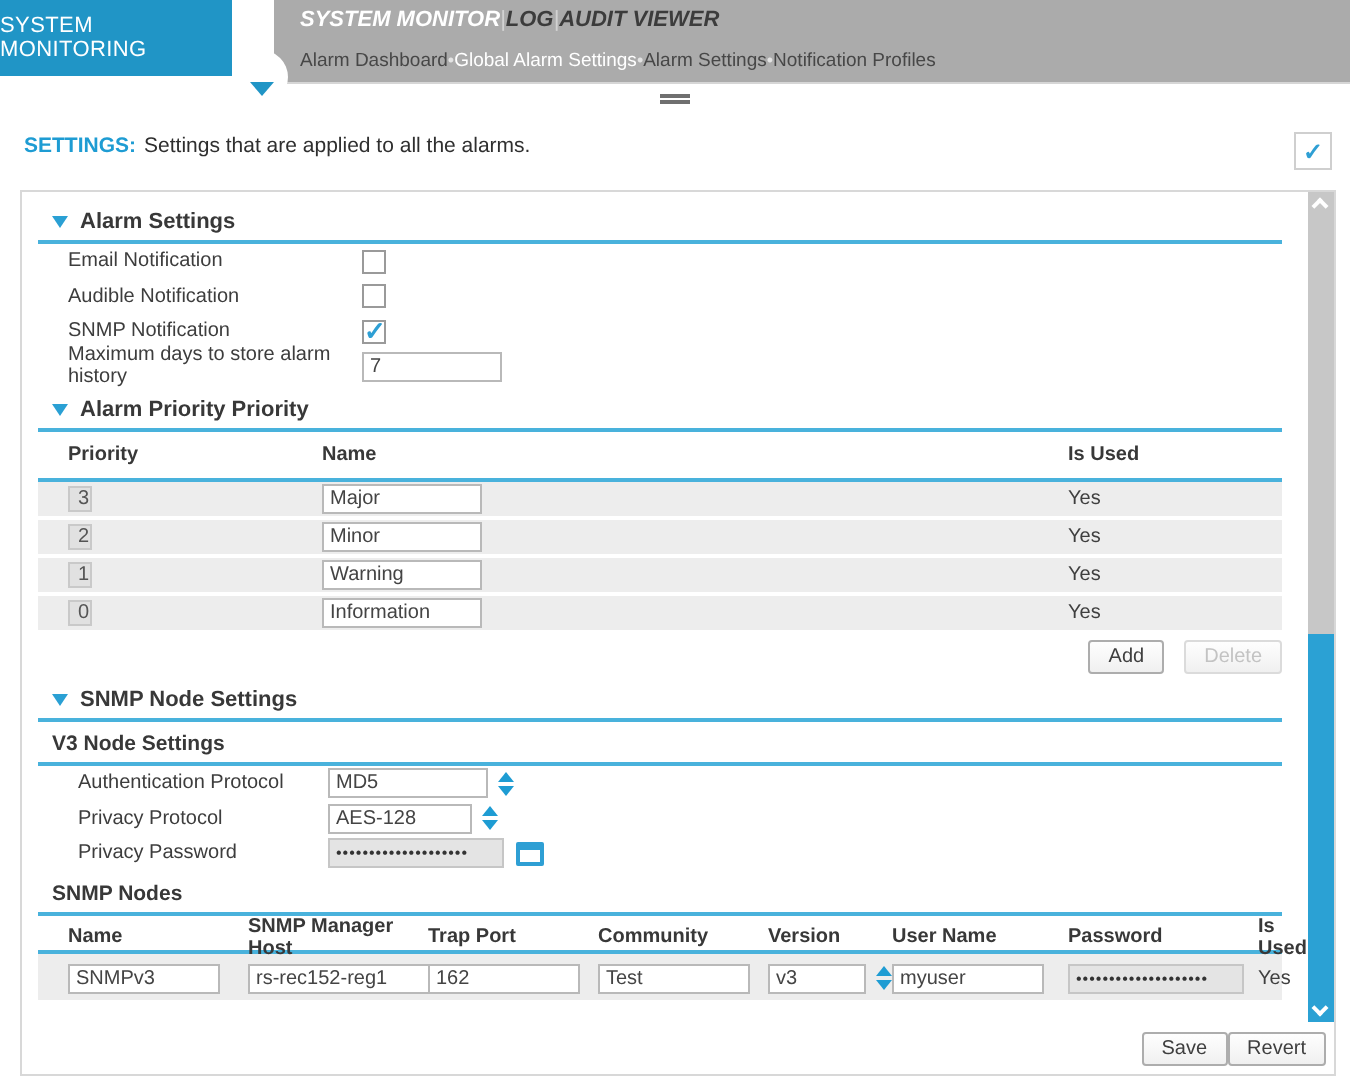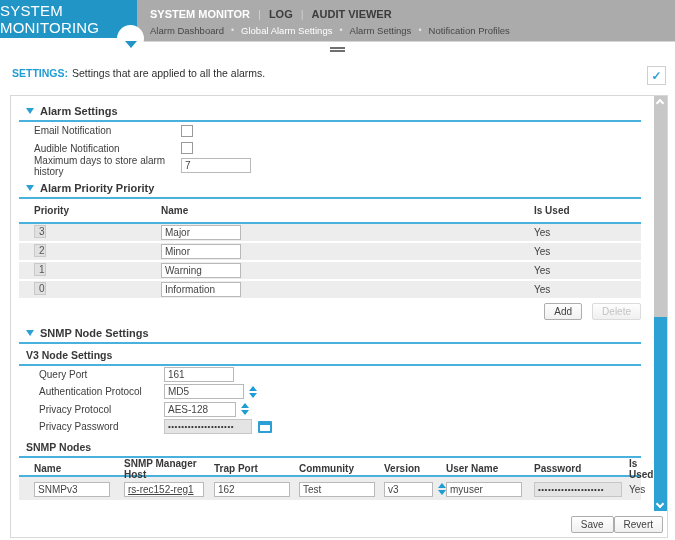--- a/index.html
+++ b/index.html
@@ -1,28 +1,28 @@
 <!DOCTYPE html>
 <html><head>
 <meta charset="utf-8">
 <style>
   * { margin:0; padding:0; box-sizing:border-box; }
   body { font-family:"Liberation Sans", sans-serif; background:#fff; }
   .screen { position:relative; width:675px; height:540px; background:#fff; overflow:hidden; }
 
   
   .gray-bar { position:absolute; left:137px; top:0; right:0; height:42px; background:#ababab; border-bottom:1px solid #d6d6d6; padding:4px 0 0 13px; }
-  .logo-block { position:absolute; left:0; top:0; width:137px; height:38px; background:#2095c6; color:#fff; display:flex; align-items:center; justify-content:center; font-size:15px; letter-spacing:0.2px; z-index:1;}
+  .logo-block { position:absolute; left:0; top:0; width:116px; height:38px; background:#2095c6; color:#fff; display:flex; align-items:center; justify-content:center; font-size:11px; letter-spacing:0.2px; z-index:1;}
   .logo-circle { position:absolute; left:117px; top:25px; width:27px; height:27px; border-radius:50%; background:#fff; z-index:2; display:flex; align-items:flex-end; justify-content:center; cursor:pointer;}
   .tri-down-lg { width:0; height:0; border-left:6px solid transparent; border-right:6px solid transparent; border-top:7px solid #2095c6; margin-bottom:4px; }
-  .menu-row { display:flex; align-items:flex-end; gap:8px; height:16px; }
+  .menu-row { display:flex; align-items:flex-start; height:16px;font-style:italic; }
   .menu-item { font-size:11px; font-weight:bold; color:#3c3c3c; cursor:pointer; }
   .menu-item.active { color:#fff; }
   .menu-sep { color:#d2d2d2; font-size:11px; }
-  .crumb-row { display:flex; align-items:center; gap:7px; height:16px; margin-top:2px; }
+  .crumb-row { display:flex; align-items:center; gap:0; height:16px; margin-top:2px; }
   .crumb { font-size:9.5px; color:#474747; cursor:pointer; }
   .crumb.active { color:#fff; }
   .crumb-dot { color:#e3e3e3; font-size:9px; }
   .splitter { position:absolute; left:330px; top:47px; width:16px; height:6px; cursor:row-resize; }
   .splitter span { display:block; width:15px; height:5px; border-top:2px solid #6f6f6f; border-bottom:2px solid #6f6f6f; }
 
   
   .intro-row { position:absolute; left:12px; top:67px; right:36px; display:flex; align-items:center; font-size:10.5px; }
   .settings-label { color:#1e9cd3; font-weight:bold; }
   .settings-desc { margin-left:4px; color:#2f2f2f; }
@@ -134,20 +134,24 @@
       <div class="sec-line"></div>
       <div class="frow">
         <span class="lbl">Email Notification</span>
         <input type="checkbox" class="cb" style="">
       </div>
       <div class="frow">
         <span class="lbl">Audible Notification</span>
         <input type="checkbox" class="cb" style="">
       </div>
       <div class="frow">
+        <span class="lbl">SNMP Notification</span>
+        <input type="checkbox" class="cb" checked="" style="">
+      </div>
+      <div class="frow">
         <span class="lbl">Maximum days to store alarm history</span>
         <input type="text" class="ti" style="width: 70px;" value="7">
       </div>
 
       <div class="sec-header">
         <span class="tri-down"></span>
         <span class="sec-title">Alarm Priority Priority</span>
       </div>
       <div class="sec-line"></div>
       <div class="ptable-head">
@@ -181,24 +185,20 @@
         <button class="btn" disabled="">Delete</button>
       </div>
 
       <div class="sec-header">
         <span class="tri-down"></span>
         <span class="sec-title">SNMP Node Settings</span>
       </div>
       <div class="sec-line"></div>
       <div class="sub-title">V3 Node Settings</div>
       <div class="sec-line"></div>
-      <div class="frow indent2">
-        <span class="lbl">Query Port</span>
-        <input type="text" class="ti" style="width: 70px;" value="161">
-      </div>
       <div class="frow indent2">
         <span class="lbl">Authentication Protocol</span>
         <span class="sel">
           <span class="box" style="width:80px">MD5</span>
           <span class="spin">
               <span class="u"></span>
               <span class="d"></span>
             </span>
         </span>
       </div>
@@ -226,21 +226,21 @@
         <span>Trap Port</span>
         <span>Community</span>
         <span>Version</span>
         <span>User Name</span>
         <span>Password</span>
         <span>Is Used</span>
       </div>
       <div class="thead-line"></div>
       <div class="nrow">
         <span><input type="text" class="ti" value="SNMPv3" style=""></span>
-        <span><input type="text" class="ti" style="width: 80px; text-decoration: underline;" value="rs-rec152-reg1"></span>
+        <span><input type="text" class="ti" style="width: 103px;" value="rs-rec152-reg1"></span>
         <span><input type="text" class="ti" value="162" style=""></span>
         <span><input type="text" class="ti" value="Test" style=""></span>
         <span class="sel">
           <span class="box" style="width:52px">v3</span>
           <span class="spin">
               <span class="u"></span>
               <span class="d"></span>
             </span>
         </span>
         <span><input type="text" class="ti" value="myuser" style=""></span>

